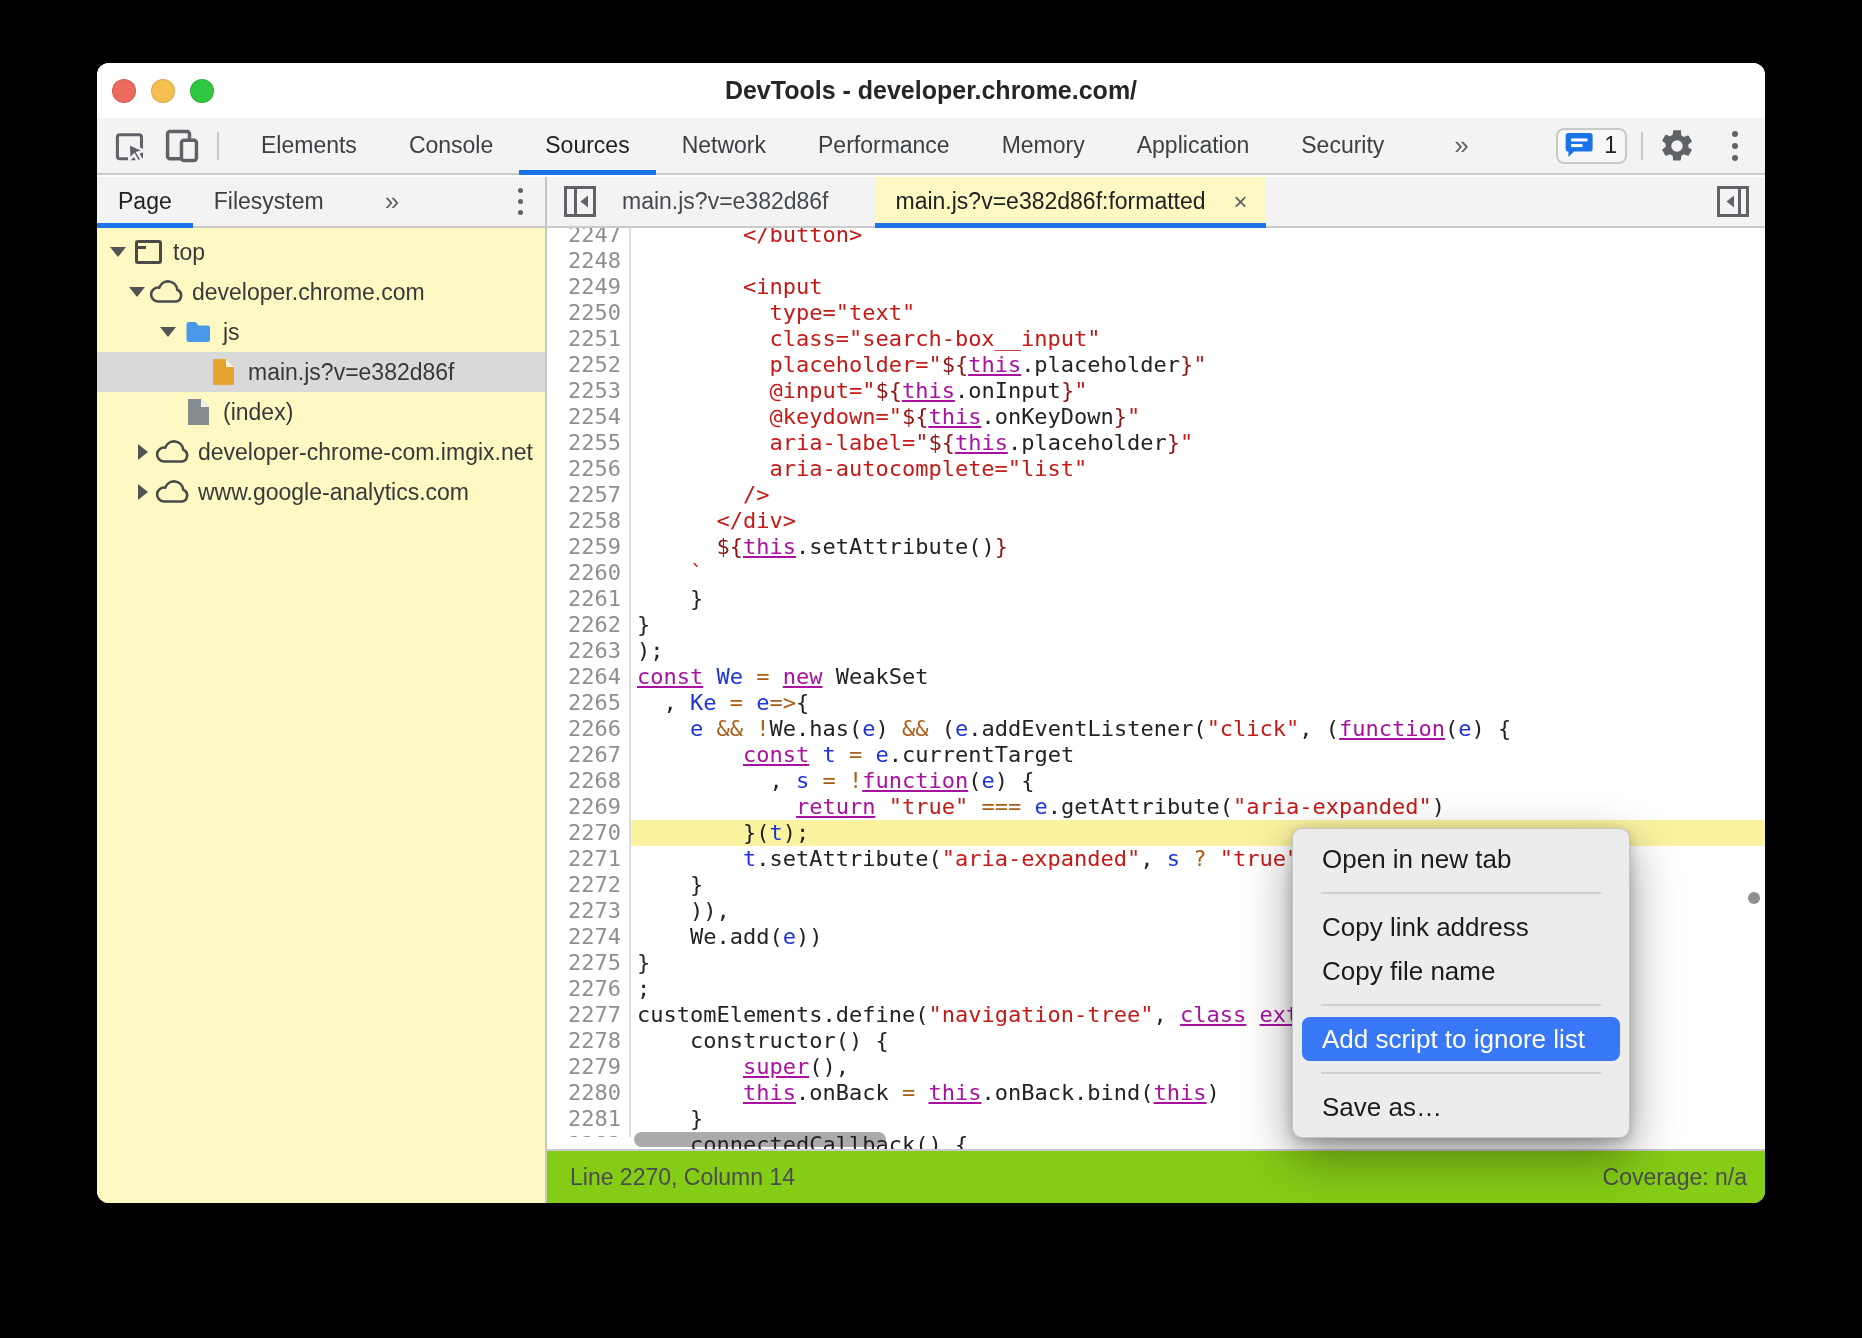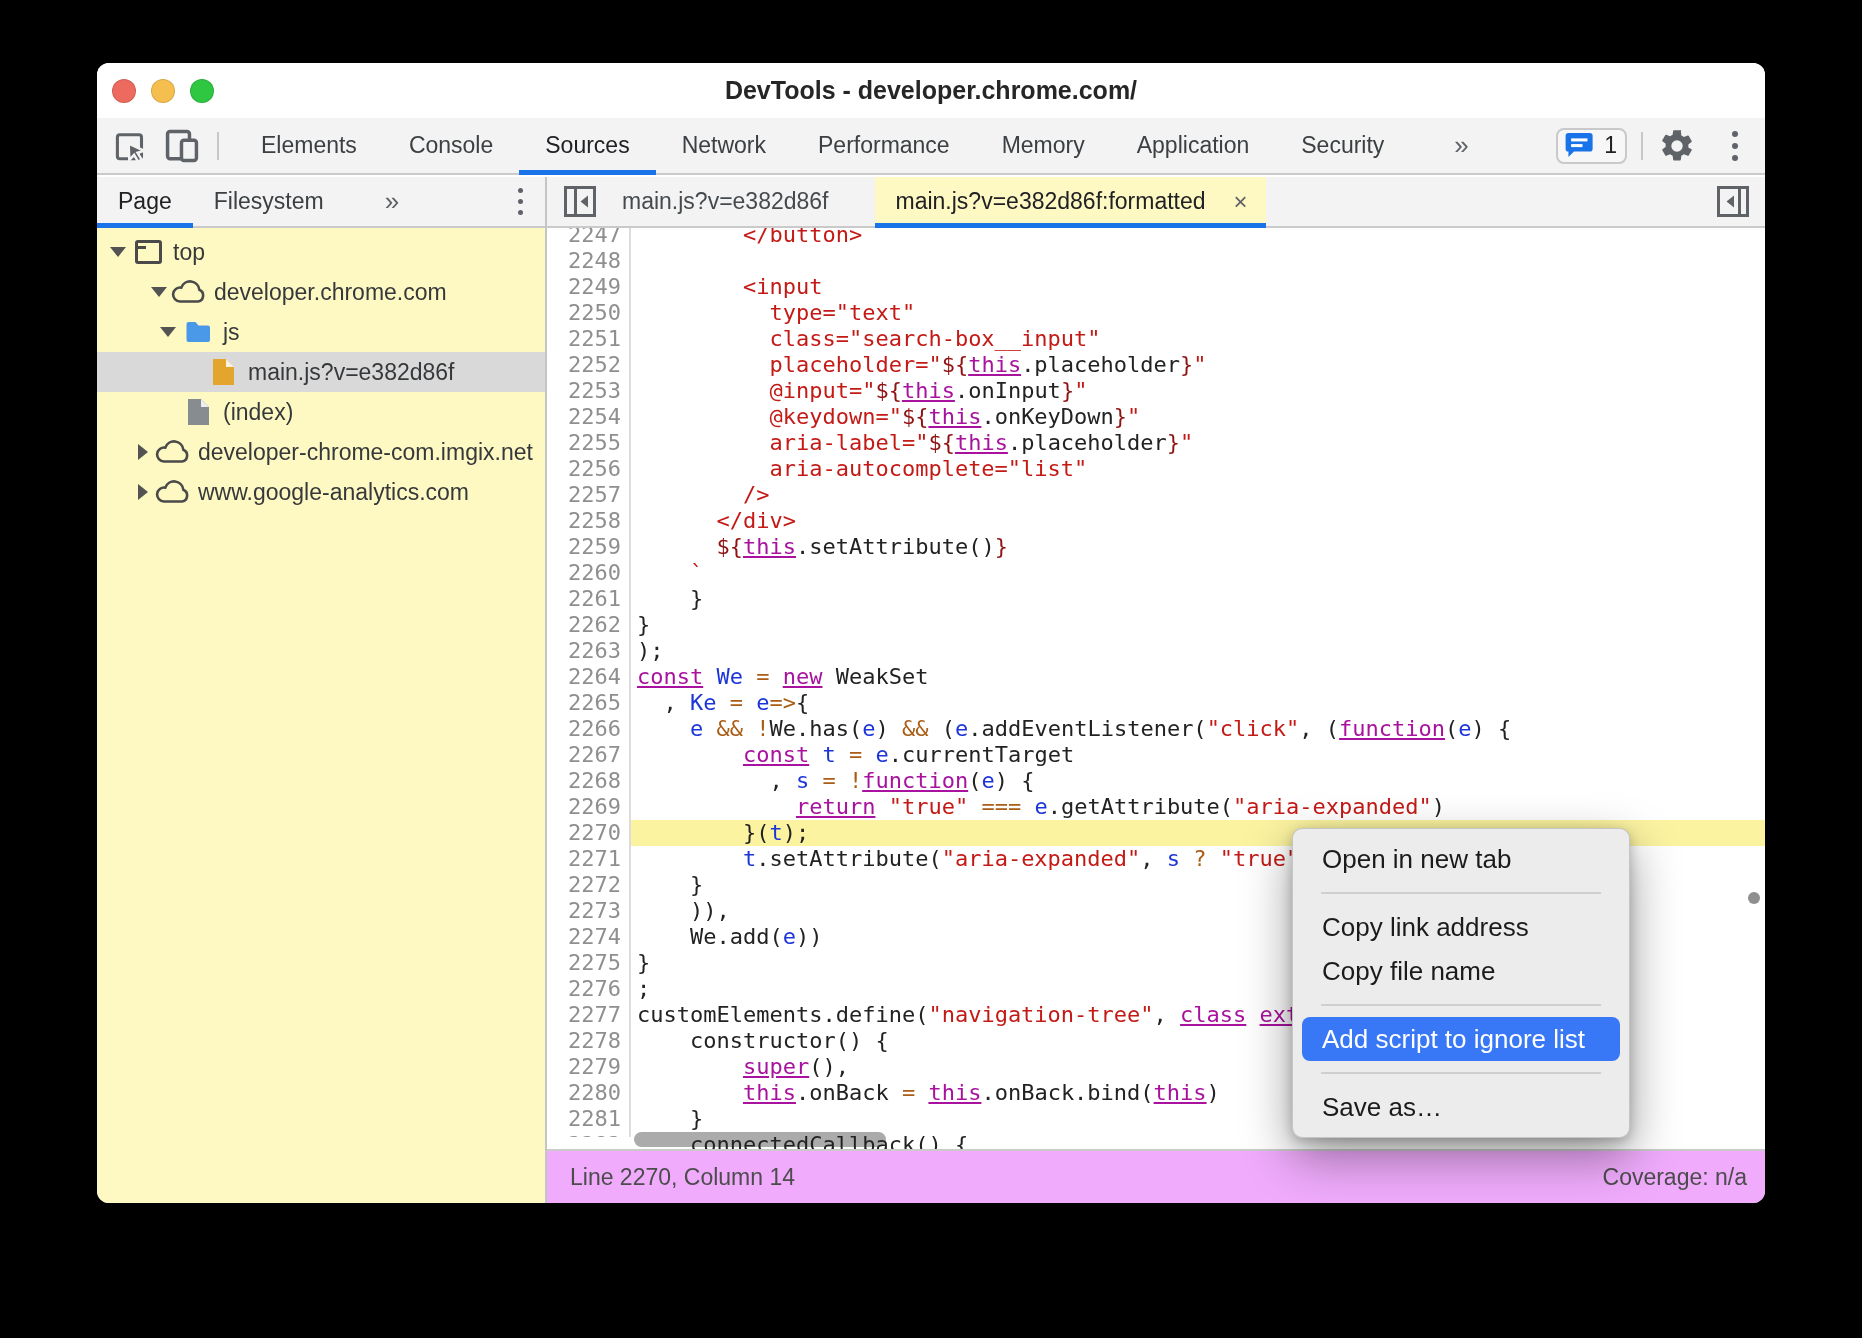--- a/index.html
+++ b/index.html
@@ -82,21 +82,21 @@
   .cl.hl { background:var(--c-hl); }
   .tk-kw { color:var(--c-kw);text-decoration:underline; }
   .tk-st { color:var(--c-st); }
   .tk-si { color:var(--c-si); }
   .tk-vr { color:var(--c-vr); }
   .tk-op { color:var(--c-op); }
   .hthumb { position:absolute; z-index:0; left:3px; bottom:2px; width:252px; height:15px;
     border-radius:8px; background:rgba(77,77,77,0.47); }
   .vthumb { position:absolute; z-index:2; right:5px; top:664px; width:12px; height:12px; border-radius:50%; background:#8f8f8f; }
 
-  .statusbar { height:54px; background:#f0abfc; border-top:2px solid #cacaca; display:flex;
+  .statusbar { height:54px; background:#84cc16; border-top:2px solid #cacaca; display:flex;
     align-items:center; font-size:23px; color:#4c4c4c; }
   .status-left { margin-left:23px; }
   .status-right { margin-left:auto; margin-right:18px; }
 
   
   .ctxmenu { position:absolute; left:1195px; top:765px; width:338px; background:#ececec;
     border:1px solid rgba(0,0,0,0.16); border-radius:10px; padding:8px 0; z-index:10;
     box-shadow:0 18px 50px rgba(0,0,0,0.40), 0 3px 12px rgba(0,0,0,0.22); }
   .mitem { height:44px; line-height:44px; padding-left:29px; font-size:26px; color:#1b1b1d; white-space:nowrap; }
   .mitem.sel { margin:0 9px; padding-left:20px; border-radius:8px; background:var(--menu-hl); color:#fff; }
@@ -209,21 +209,21 @@
               <div class="tri-open"></div>
             </div>
             <div class="ticon">
               <svg width="27" height="24" viewBox="0 0 27 24">
                 <rect x="1.5" y="1.5" width="24" height="21" rx="1.5" fill="none" stroke="#4a4a4a" stroke-width="3"></rect>
                 <line x1="3" y1="7.5" x2="11" y2="7.5" stroke="#4a4a4a" stroke-width="3"></line>
               </svg>
             </div>
             <span>top</span>
           </div>
-          <div class="trow" style="padding-left: 49px;">
+          <div class="trow" style="padding-left: 27px;">
             <div class="arrow-slot">
               <div class="tri-open"></div>
             </div>
             <div class="ticon">
               <svg width="36" height="24" viewBox="0 0 36 24">
                 <path d="M9 21.5 a7 7 0 1 1 1.3-13.9 A9.3 9.3 0 0 1 28.3 9.7 a6.2 6.2 0 0 1 -1.2 11.8 Z" fill="none" stroke="#4a4a4a" stroke-width="2.6"></path>
               </svg>
             </div>
             <span>developer.chrome.com</span>
           </div>

